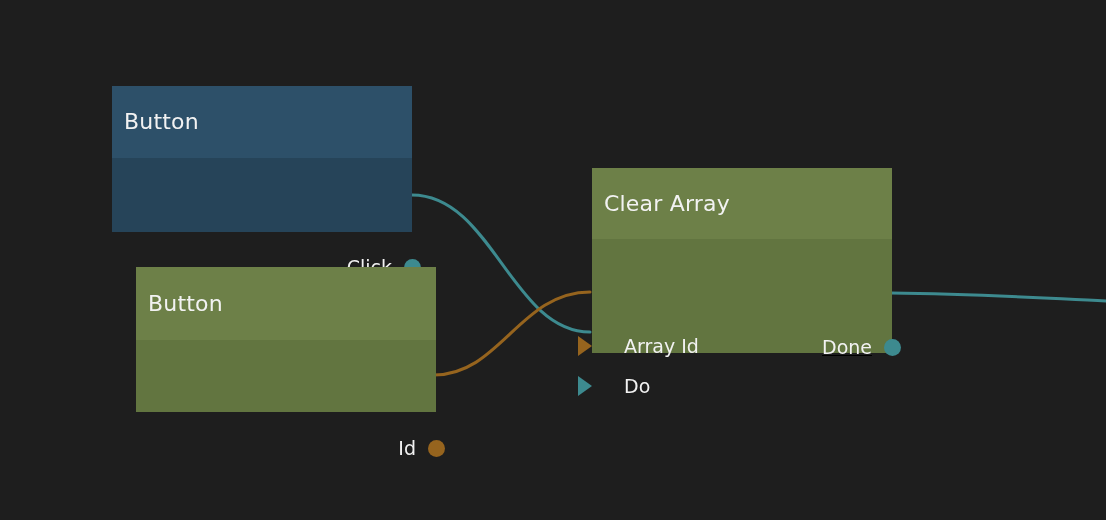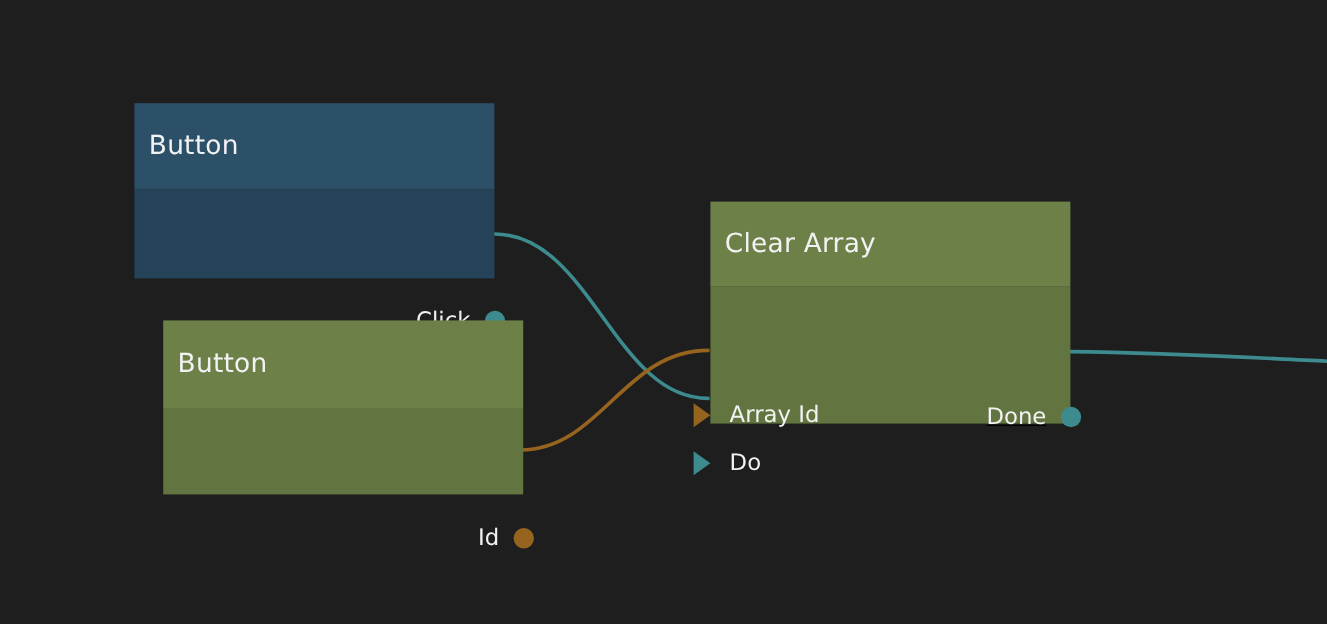--- a/index.html
+++ b/index.html
@@ -63,21 +63,21 @@
   .port-row.out {
     right: 0;
     justify-content: flex-end;
   }
   .port-label {
     color: #f2f2f2;
     font-size: 19px;
     line-height: 1;
     white-space: nowrap;
   }
-  .port-row.in .port-label { padding-left: 16px; }
+  .port-row.in .port-label { padding-left: 32px; }
   .port-row.out .port-label { padding-right: 20px; }
   .port-dot {
     position: absolute;
     width: 17px;
     height: 17px;
     border-radius: 50%;
     margin-left: -8.5px;
     margin-top: -8.5px;
   }
   .port-arrow {

